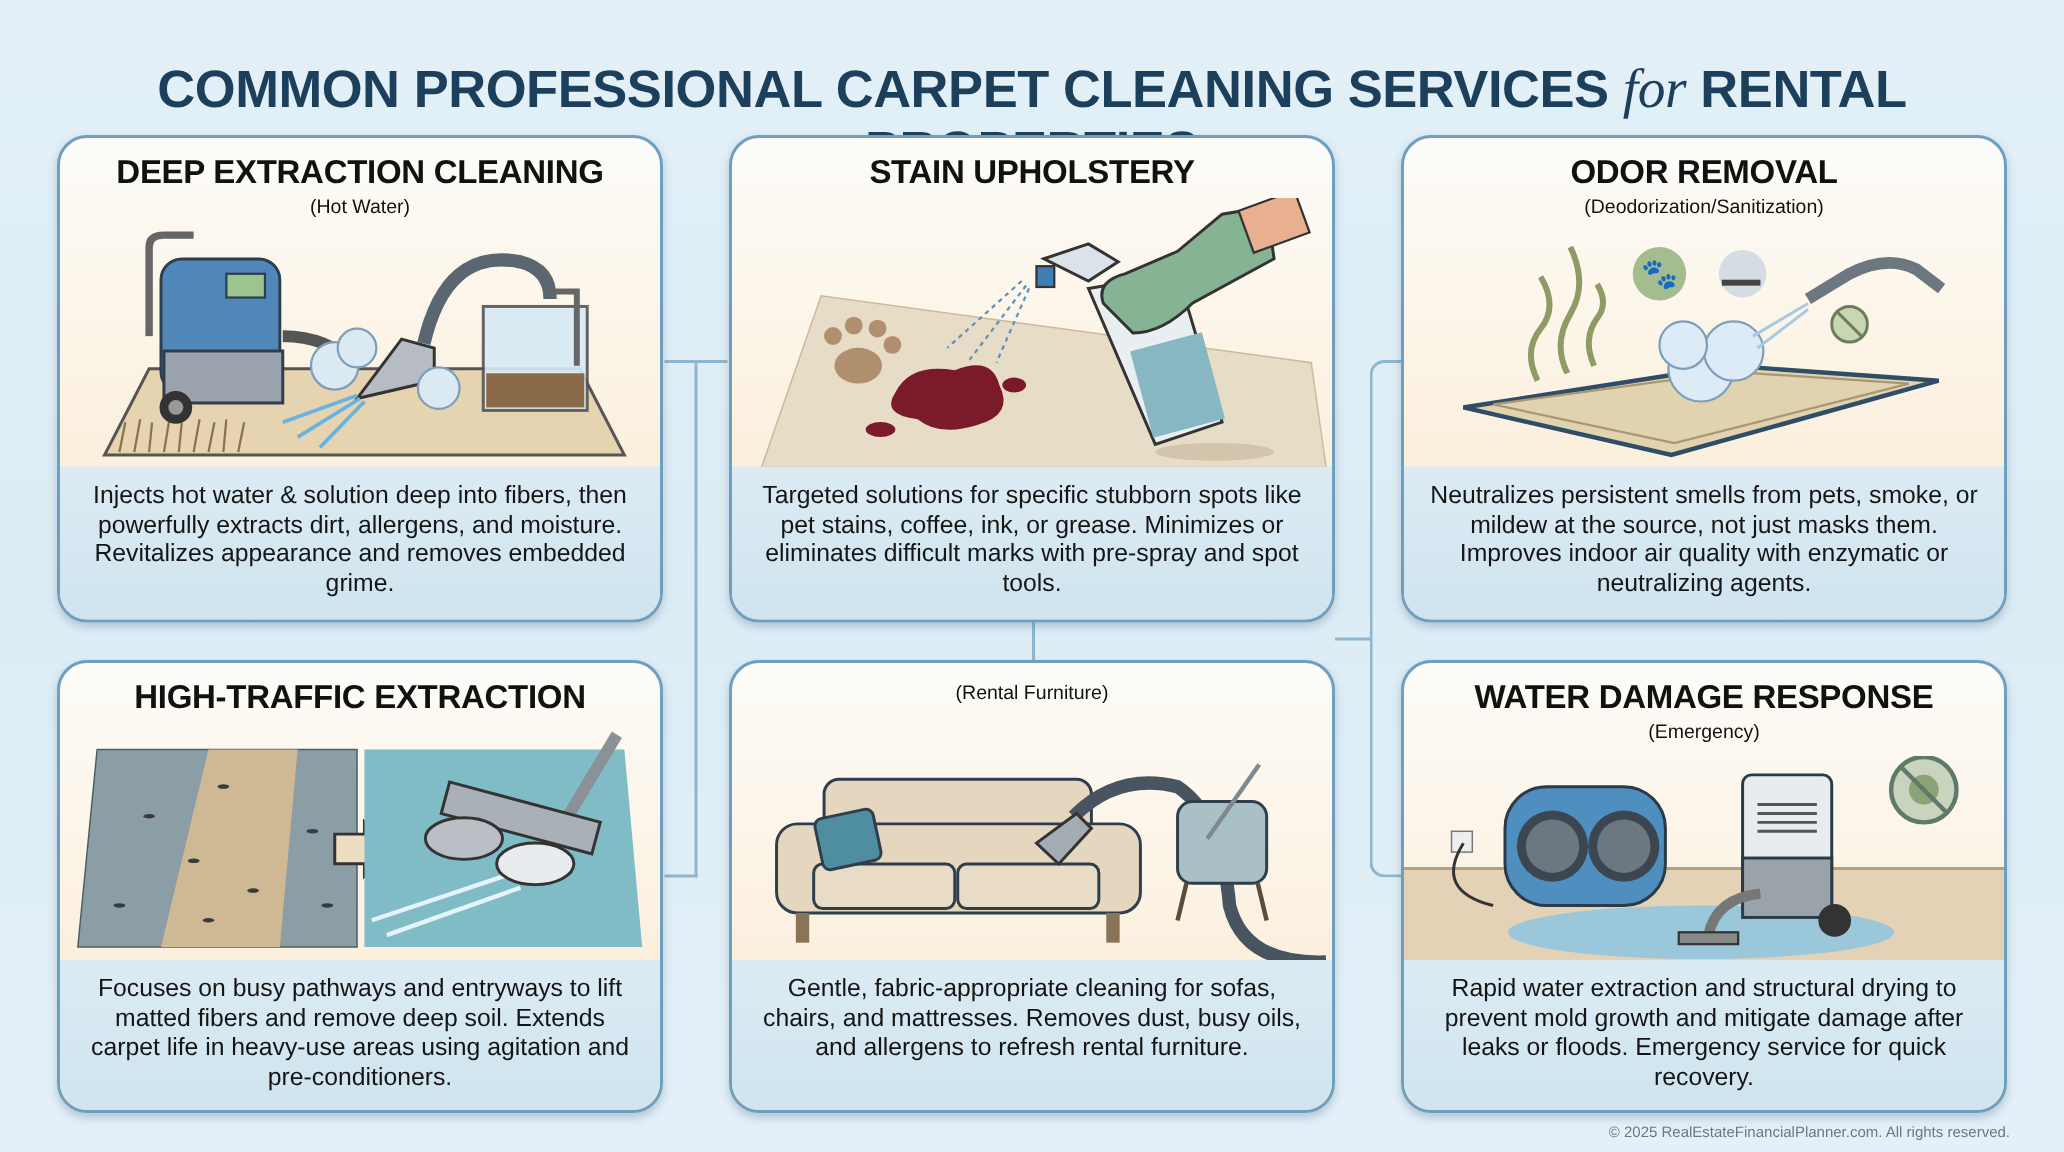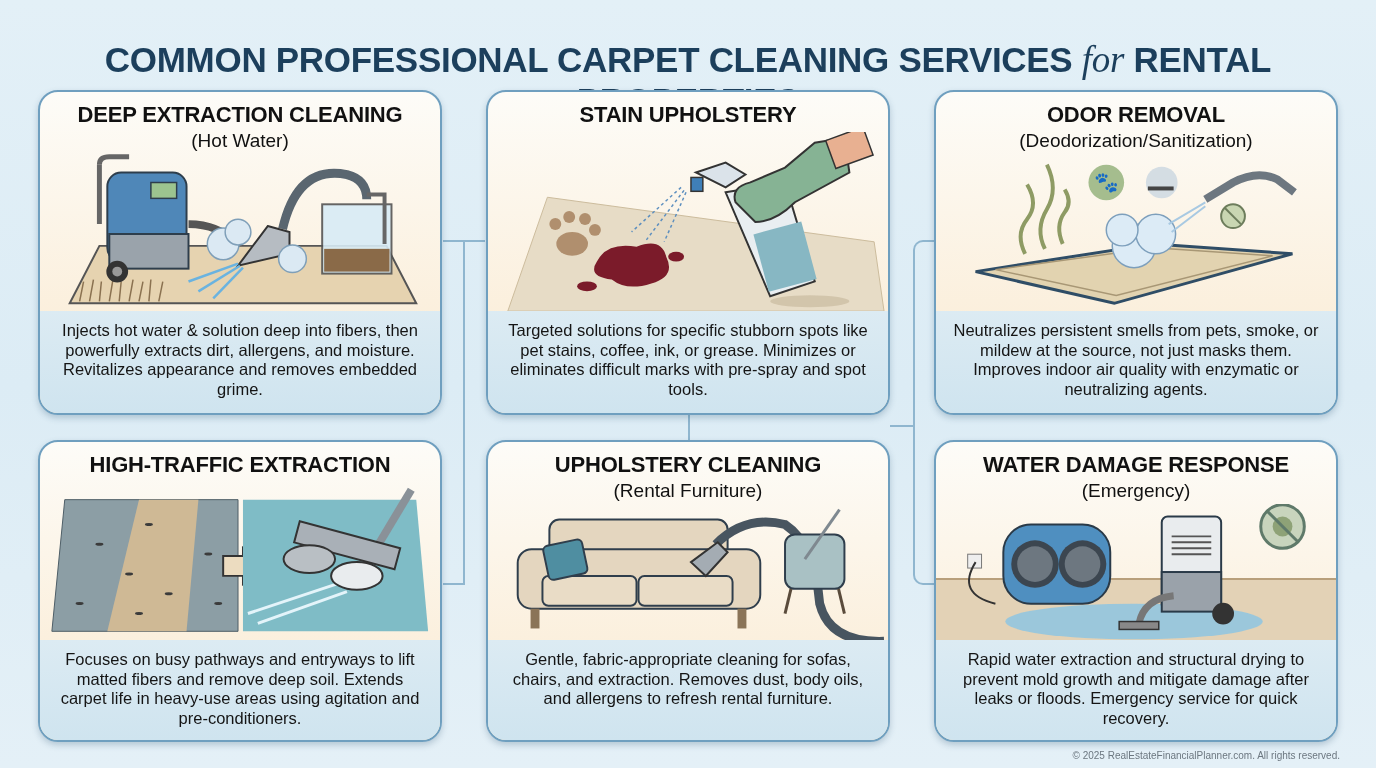--- a/index.html
+++ b/index.html
@@ -18,21 +18,21 @@
   .connector { position: absolute; border-color: #8fb6cf; border-style: solid; border-width: 0; }
   .card {
     position: absolute; width: 404px;
     border: 2px solid #6f9fbf; border-radius: 20px;
     background: linear-gradient(180deg, #fdfcf8 0%, #fbefdc 70%, #f6e6cc 100%);
     box-shadow: 0 3px 6px rgba(40,80,110,0.25);
     overflow: hidden;
   }
   .card-head { text-align: center; padding-top: 10px; }
   .card-title { font-size: 22px; font-weight: bold; color: #111; letter-spacing: -0.2px; }
-  .card-sub { font-size: 19px; color: #111; margin-top: 2px; }
+  .card-sub { font-size: 13px; color: #111; margin-top: 2px; }
   .illus { position: absolute; left: 0; right: 0; }
   .illus svg { width: 100%; height: 100%; display: block; }
   .card-desc {
     position: absolute; left: 0; right: 0; bottom: 0;
     background: linear-gradient(180deg, #dcebf3 0%, #cfe4ef 100%);
     text-align: center; font-size: 16.5px; line-height: 19.5px;
     color: #151515; padding: 10px 16px 0 16px;
   }
   .footer {
     position: absolute; right: 36px; top: 750px;
@@ -193,41 +193,40 @@
       <rect x="258" y="50" width="105" height="22" fill="#a9b0b7" stroke="#333" stroke-width="2" transform="rotate(15 310 60)"></rect>
       <ellipse cx="272" cy="75" rx="26" ry="14" fill="#b9bfc4" stroke="#333" stroke-width="2"></ellipse>
       <ellipse cx="320" cy="92" rx="26" ry="14" fill="#e9ecee" stroke="#333" stroke-width="2"></ellipse>
     </svg>
   </div>
   <div class="card-desc" style="height:100px;">Focuses on busy pathways and entryways to lift matted fibers and remove deep soil. Extends carpet life in heavy-use areas using agitation and pre-conditioners.</div>
 </div>
 
 <div class="card" style="left:486px; top:440px; height:302px;">
   <div class="card-head">
-    <div class="card-title">UPHOLSTERY CLEANING</div>
     <div class="card-sub">(Rental Furniture)</div>
   </div>
   <div class="illus" style="top:62px; height:140px;">
     <svg viewBox="0 0 404 140">
       <rect x="62" y="15" width="180" height="60" rx="10" fill="#e4d6bf" stroke="#2f3e4c" stroke-width="2"></rect>
       <rect x="30" y="45" width="245" height="60" rx="14" fill="#e4d6bf" stroke="#2f3e4c" stroke-width="2"></rect>
       <rect x="55" y="72" width="95" height="30" rx="6" fill="#e9dcc6" stroke="#2f3e4c" stroke-width="2"></rect>
       <rect x="152" y="72" width="95" height="30" rx="6" fill="#e9dcc6" stroke="#2f3e4c" stroke-width="2"></rect>
       <rect x="43" y="105" width="9" height="20" fill="#8a7458"></rect>
         <rect x="252" y="105" width="9" height="20" fill="#8a7458"></rect>
       <rect x="58" y="38" width="40" height="35" rx="5" fill="#4f8ea1" stroke="#2f3e4c" stroke-width="2" transform="rotate(-12 78 55)"></rect>
       <path d="M230,40 Q260,10 300,20 Q330,40 335,100 Q345,140 400,138" stroke="#485560" stroke-width="9" fill="none"></path>
       <polygon points="205,58 232,38 242,48 220,72" fill="#a4acb3" stroke="#333" stroke-width="2"></polygon>
       <rect x="300" y="30" width="60" height="55" rx="10" fill="#a9c1c4" stroke="#2f3e4c" stroke-width="2"></rect>
       <line x1="306" y1="85" x2="300" y2="110" stroke="#5a4b3b" stroke-width="3"></line>
       <line x1="354" y1="85" x2="360" y2="110" stroke="#5a4b3b" stroke-width="3"></line>
       <line x1="355" y1="5" x2="320" y2="55" stroke="#7f8990" stroke-width="3"></line>
     </svg>
   </div>
-  <div class="card-desc" style="height:100px;">Gentle, fabric-appropriate cleaning for sofas, chairs, and extraction. Removes dust, body oils, and allergens to refresh rental furniture.</div>
+  <div class="card-desc" style="height:100px;">Gentle, fabric-appropriate cleaning for sofas, chairs, and mattresses. Removes dust, busy oils, and allergens to refresh rental furniture.</div>
 </div>
 
 <div class="card" style="left:934px; top:440px; height:302px;">
   <div class="card-head">
     <div class="card-title">WATER DAMAGE RESPONSE</div>
     <div class="card-sub">(Emergency)</div>
   </div>
   <div class="illus" style="top:62px; height:140px;">
     <svg viewBox="0 0 404 140">
       <rect x="0" y="75" width="404" height="65" fill="#e3d2b6"></rect>

